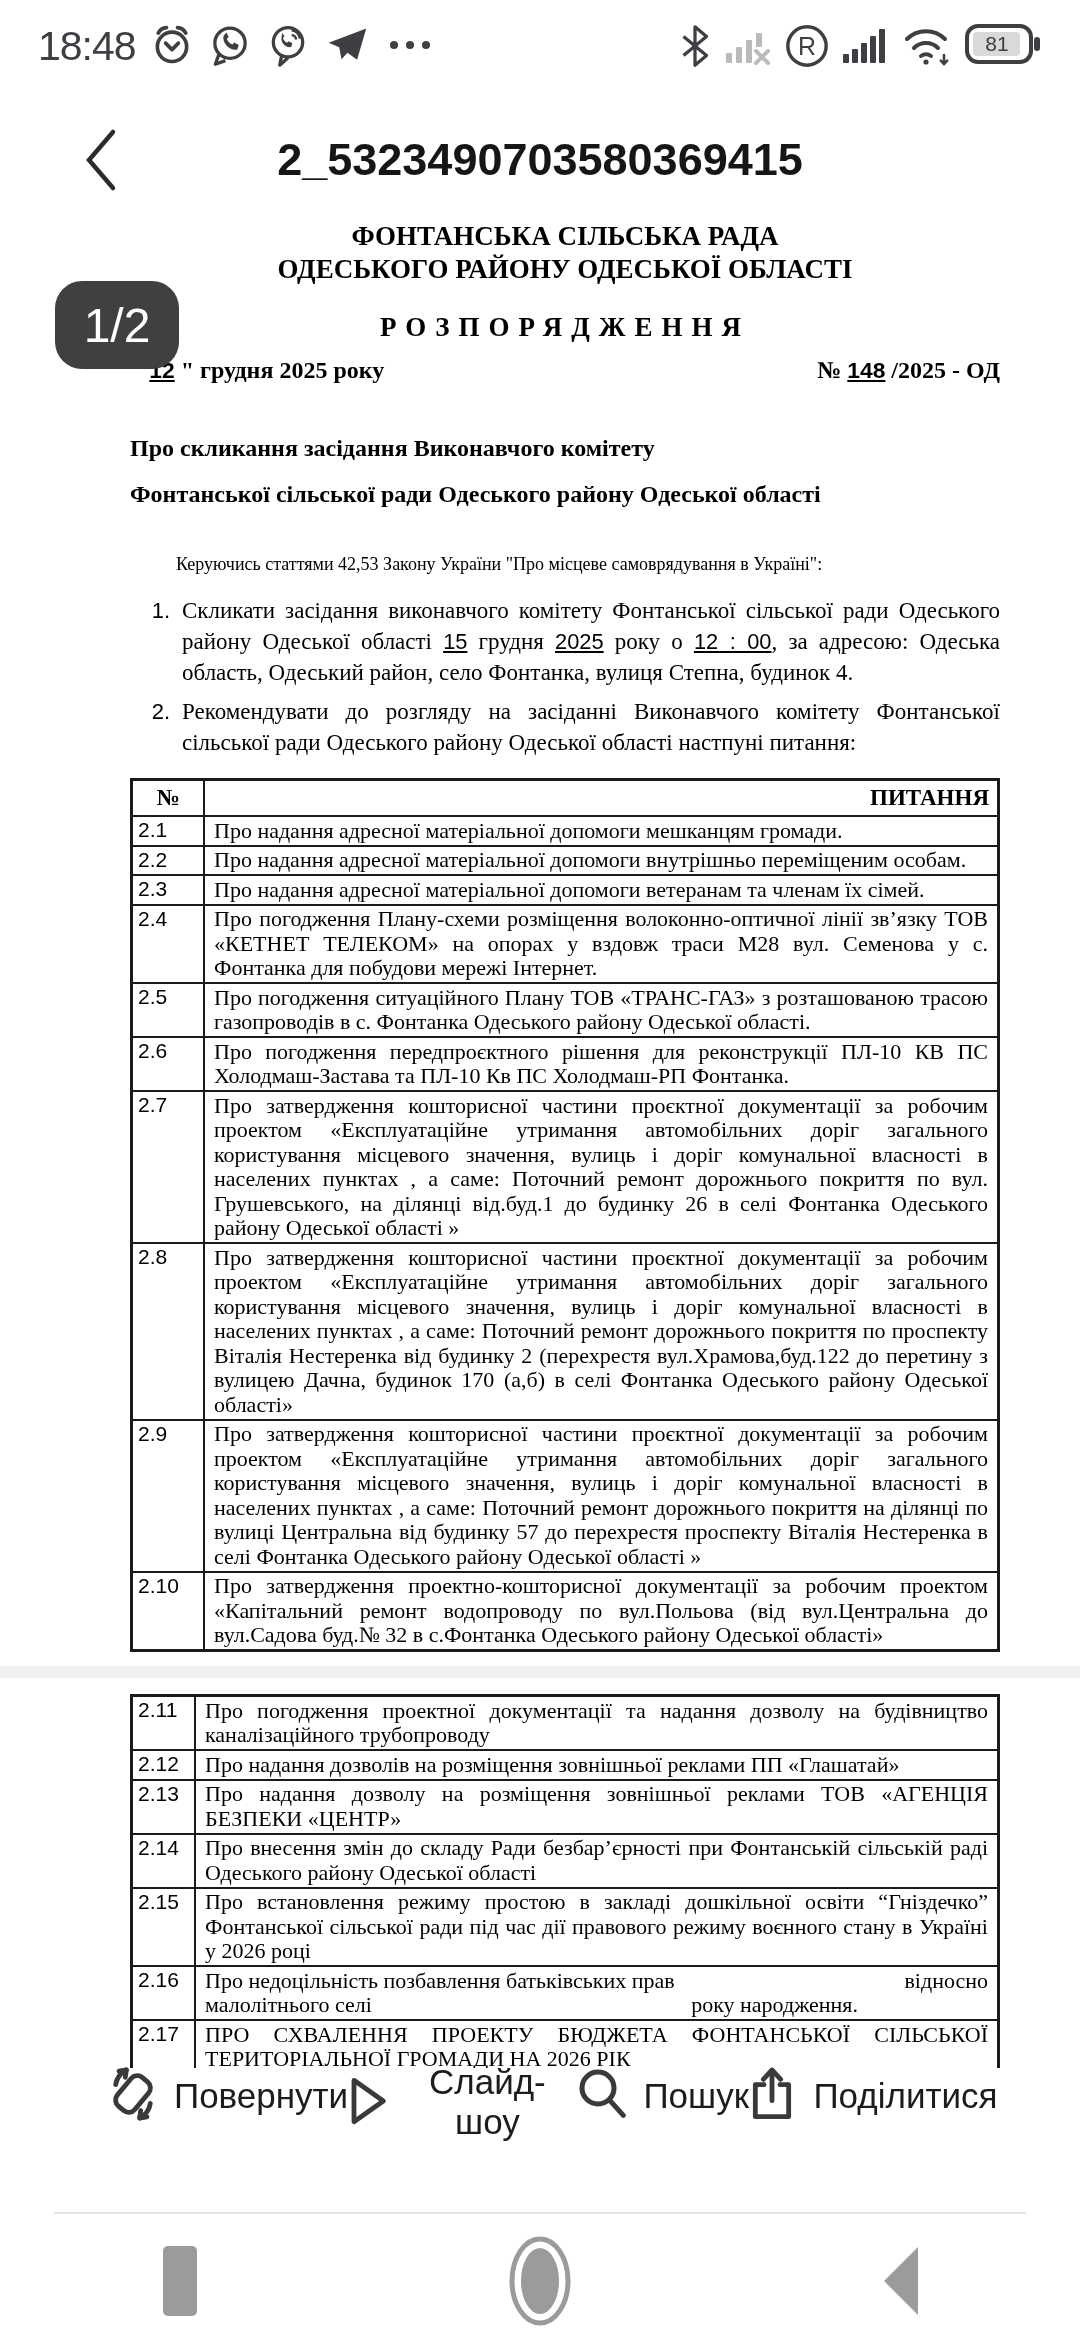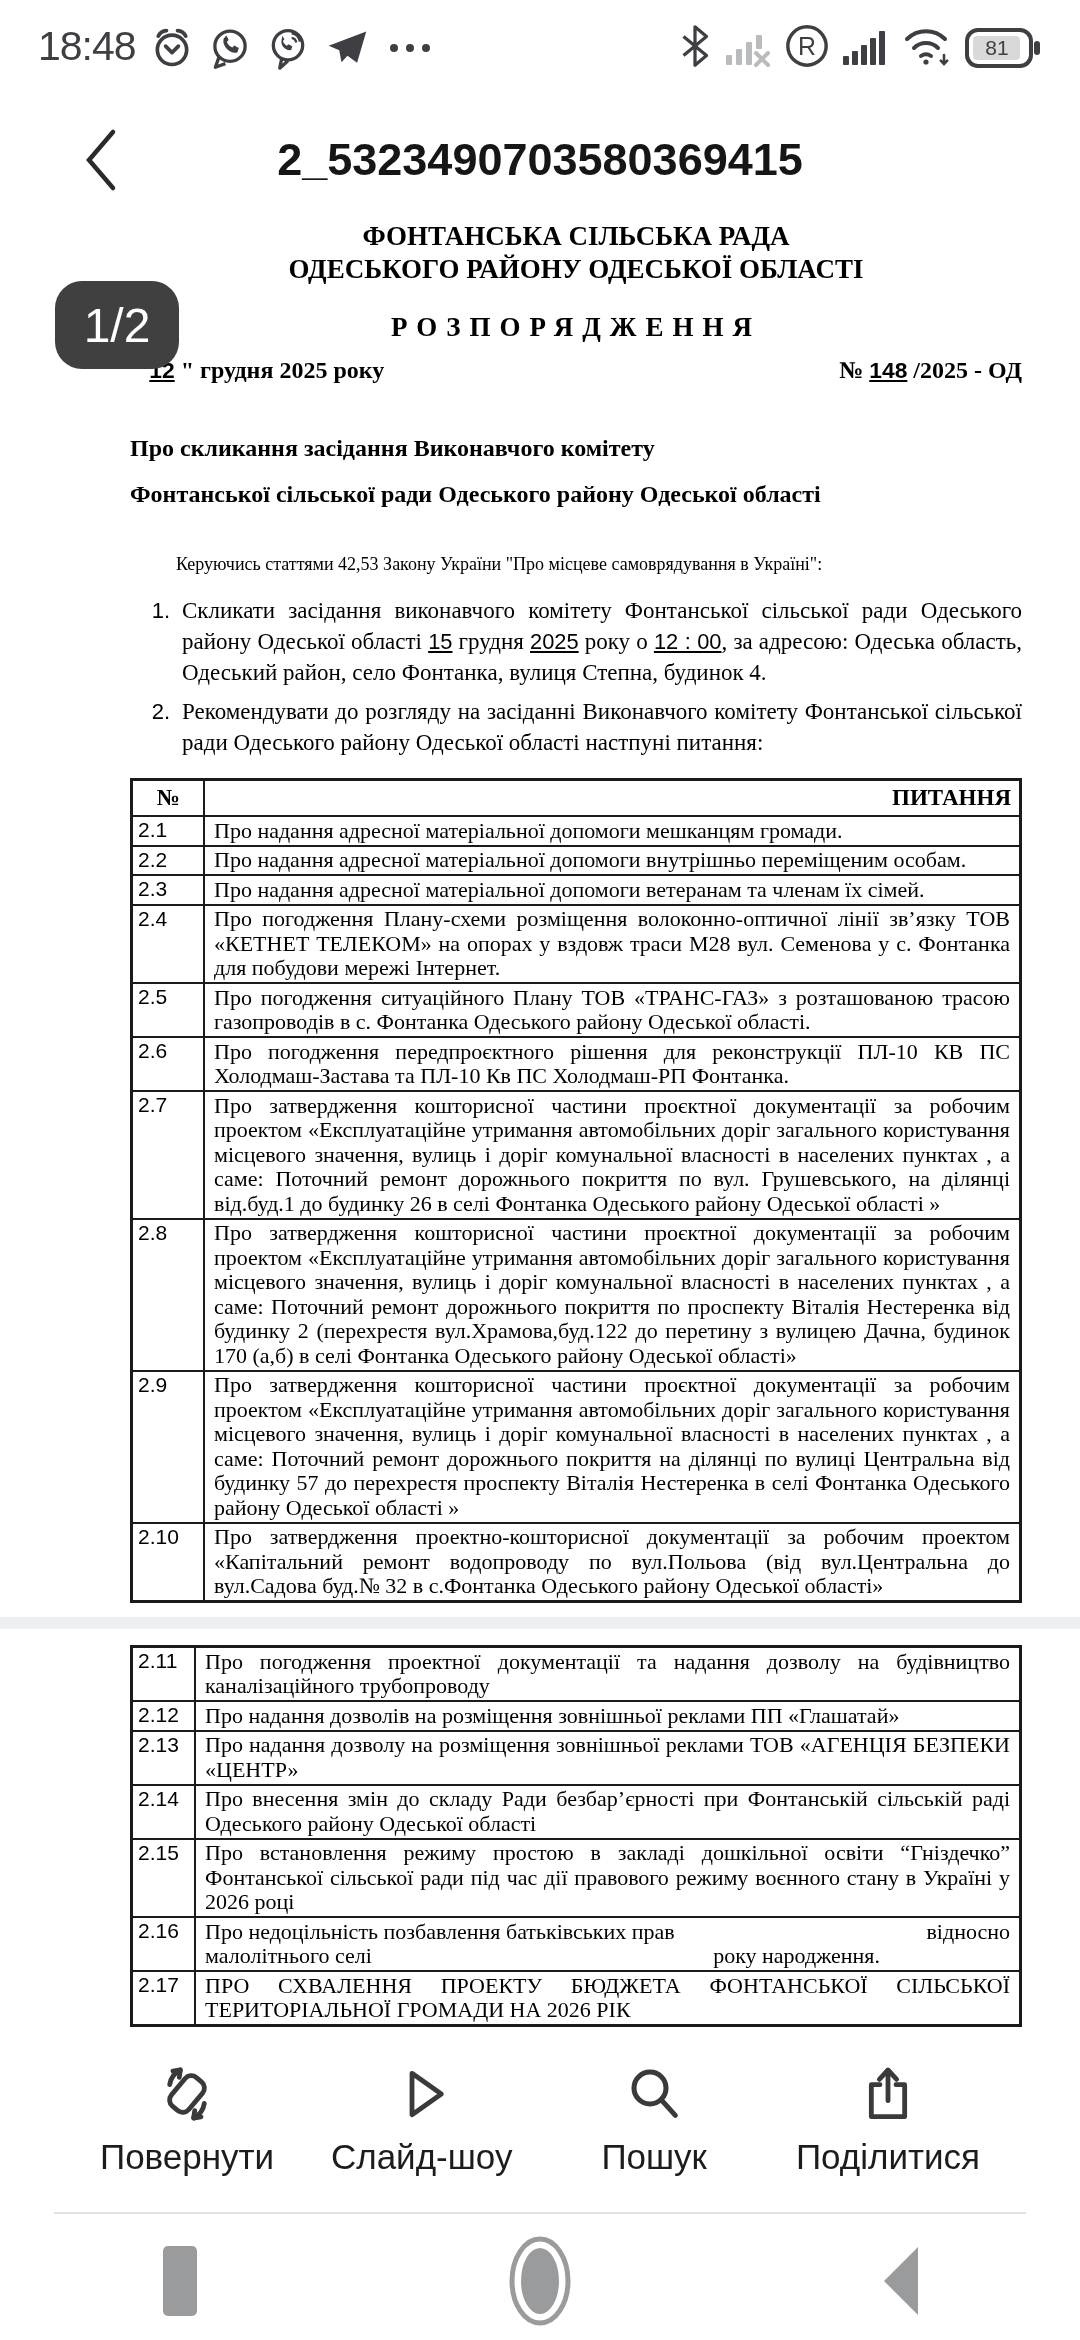--- a/index.html
+++ b/index.html
@@ -3,39 +3,39 @@
 <meta charset="utf-8">
 <style>
   html,body{margin:0;padding:0;}
   body{
     width:1080px;height:2340px;position:relative;overflow:hidden;
     background:#ffffff;font-family:"Liberation Sans",sans-serif;
   }
   
   .status-bar{position:absolute;top:0;left:0;width:1080px;height:92px;
     display:flex;align-items:center;padding:0 38px;box-sizing:border-box;color:#3d3f43;}
-  .sb-left,.sb-right{display:flex;align-items:flex-end;}
+  .sb-left,.sb-right{display:flex;align-items:flex-start;}
   .sb-left{gap:14px;}
   .sb-right{gap:12px;margin-left:auto;}
   .sb-time{font-size:41px;color:#3d3f43;letter-spacing:-1px;}
   .sb-icon{display:flex;align-items:center;}
   
   .app-header{position:absolute;top:108px;left:0;width:1080px;height:104px;
     display:flex;align-items:center;justify-content:center;}
   .back-btn{position:absolute;left:66px;top:14px;width:70px;height:76px;
     display:flex;align-items:center;justify-content:center;background:none;border:none;padding:0;cursor:pointer;}
   .header-title{font-size:45px;font-weight:bold;color:#161616;letter-spacing:0px;}
   
   .page-badge{position:absolute;left:55px;top:281px;width:124px;height:88px;z-index:6;
     background:#404040;border-radius:27px;display:flex;align-items:center;justify-content:center;
     color:#ffffff;font-size:48px;font-family:"Liberation Sans",sans-serif;}
   
   .doc{position:absolute;top:212px;left:0;width:1080px;height:1856px;overflow:hidden;
     font-family:"Liberation Serif",serif;color:#000;}
-  .doc-pad{padding:0 58px 0 130px;}
+  .doc-pad{padding:0 80px 0 130px;}
   .org-block{margin-top:8px;text-align:center;font-weight:bold;font-size:27px;line-height:33px;}
   .doc-type{margin-top:26px;text-align:center;font-weight:bold;font-size:27px;letter-spacing:9px;line-height:30px;}
   .date-row{margin-top:13px;display:flex;justify-content:space-between;font-weight:bold;font-size:24px;line-height:30px;}
   .u{text-decoration:underline;}
   .sans{font-family:"Liberation Sans",sans-serif;font-size:0.95em;}
   .bold{font-weight:bold;}
   .subject{margin-top:40px;font-weight:bold;font-size:24px;line-height:46px;}
   .intro{margin-top:32px;padding-left:46px;font-size:18px;line-height:30px;}
   .num-item{display:flex;margin-top:16px;}
   .num-item .item-num{font-family:"Liberation Sans",sans-serif;font-size:22px;width:40px;flex:0 0 40px;
@@ -51,21 +51,21 @@
   .cell-num{width:54px;font-family:"Liberation Sans",sans-serif;font-size:21px;
     padding:1px 2px 1px 5px;line-height:24.5px;}
   .cell-q{padding:1.5px 9px;font-size:22px;line-height:24.5px;text-align:justify;}
   .gap-line{display:flex;justify-content:space-between;text-align:left;}
   .gap-line-2 span:last-child{margin-right:130px;}
   .page-sep{height:12px;background:#edeff0;margin:14px 0 0 -130px;width:1080px;}
   .t2wrap{margin-top:16px;border-radius:13px;}
   
   .toolbar{position:absolute;top:2062px;left:100px;width:880px;height:146px;
     display:flex;justify-content:space-between;align-items:flex-start;}
-  .tb-btn{background:none;border:none;padding:0;display:flex;flex-direction:column;align-items:center;
+  .tb-btn{background:none;border:none;padding:0;display:flex;flex-direction:row;align-items:center;
     gap:8px;cursor:pointer;min-width:170px;}
   .tb-label{font-size:35px;color:#1c1c1c;font-family:"Liberation Sans",sans-serif;}
   
   .nav-divider{position:absolute;top:2212px;left:54px;width:972px;height:2px;background:#e3e3e3;}
   .nav-bar{position:absolute;top:2222px;left:0;width:1080px;height:118px;display:flex;}
   .nav-btn{flex:1;display:flex;align-items:center;justify-content:center;background:none;border:none;padding:0;cursor:pointer;}
 </style>
 </head>
 <body>
 

